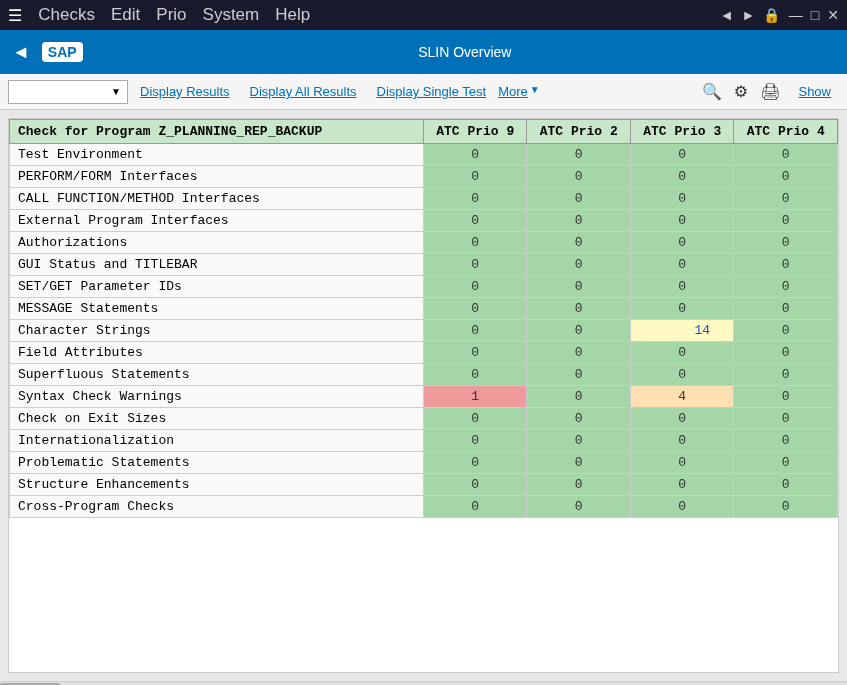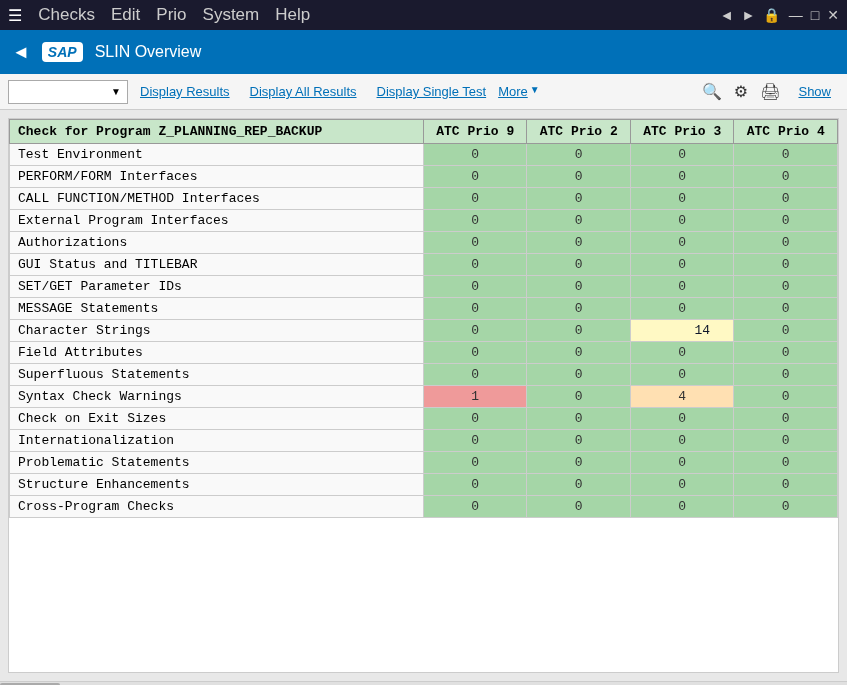--- a/index.html
+++ b/index.html
@@ -50,26 +50,26 @@
       background: none;
       border: none;
     }
     .sap-logo {
       background: white;
       border-radius: 4px;
       padding: 2px 6px;
       font-weight: bold;
       font-size: 14px;
       color: #0070b8;
-      font-style: italic;
     }
     .sap-title {
       flex: 1;
+      text-align: center;
       color: white;
-      font-size: 16px;
+      font-size: 14px;
       font-weight: normal;
     }
 
     
     .toolbar {
       background: #f5f5f5;
       height: 36px;
       display: flex;
       align-items: center;
       padding: 0 8px;
@@ -160,21 +160,21 @@
       font-family: 'Courier New', monospace;
     }
     tbody tr td.col-val-0 {
       text-align: center;
       background: #a5d6a7;
       color: #333;
     }
     tbody tr td.col-val-yellow {
       text-align: center;
       background: #fff9c4;
-      color: #0f172a;
+      color: #1d4ed8;
       padding-left: 48px;
     }
     tbody tr td.col-val-red {
       text-align: center;
       background: #ef9a9a;
       color: #333;
     }
     tbody tr td.col-val-orange {
       text-align: center;
       background: #ffe0b2;

